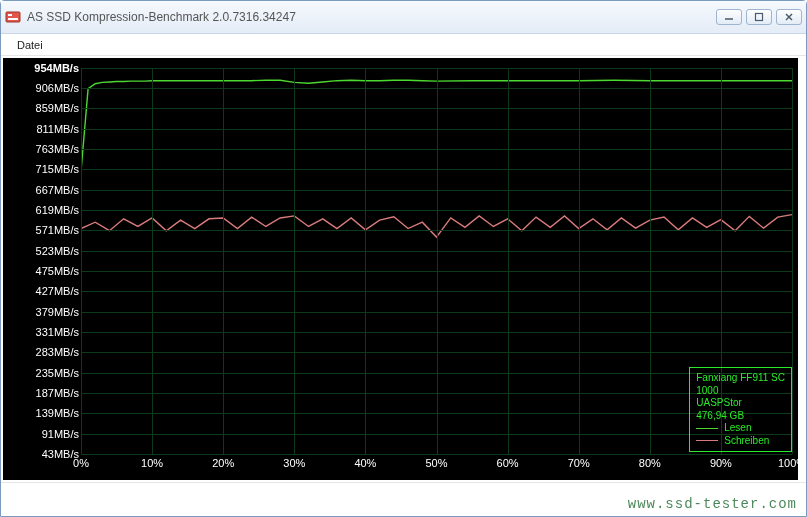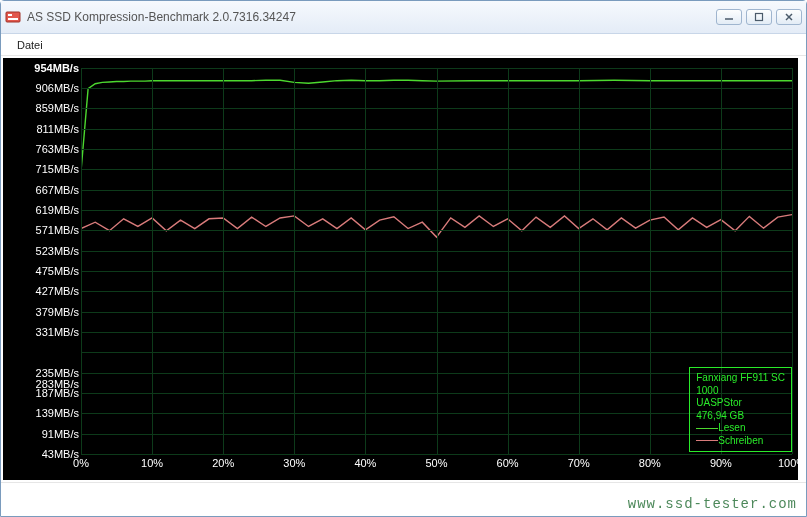--- a/index.html
+++ b/index.html
@@ -15,21 +15,21 @@
 .menu-item { padding: 2px 8px; color: #222; cursor: pointer; }
 .chart-wrap { flex: 1; padding: 2px 8px 2px 2px; }
 .chart-area { position: relative; width: 100%; height: 100%; background: #000; overflow: hidden; }
 .plot { position: absolute; left: 78px; top: 10px; right: 6px; bottom: 26px; }
 .grid-line-h { position: absolute; left: 0; right: 0; height: 1px; background: #0d3a1a; }
 .grid-line-v { position: absolute; top: 0; bottom: 0; width: 1px; background: #0d3a1a; }
 .y-label { position: absolute; right: 100%; transform: translateY(-50%); color: #fff; font-size: 11px; white-space: nowrap; padding-right: 2px; }
 .x-label { position: absolute; top: 100%; transform: translateX(-50%); color: #fff; font-size: 11px; white-space: nowrap; padding-top: 3px; }
 svg.lines { position: absolute; inset: 0; width: 100%; height: 100%; }
 .legend { position: absolute; right: 6px; bottom: 28px; border: 1px solid #2aeb2a; padding: 4px 6px 4px 6px; color: #2aeb2a; font-size: 10px; line-height: 1.25; background: rgba(0,0,0,0.0); min-width: 96px; }
-.legend .lrow { display: flex; align-items: center; }
+.legend .lrow { display: flex; align-items: center; gap: 6px; }
 .legend .swatch { width: 22px; height: 1px; display: inline-block; }
 .button-row { height: 34px; display: flex; align-items: center; justify-content: center; gap: 18px; background: #fff; border-top: 1px solid #e6e6e6; }
 .btn { width: 180px; height: 22px; border: 1px solid #b4b4b4; border-radius: 2px; background: linear-gradient(#f6f6f6,#e8e8e8); font-size: 11px; color: #222; cursor: pointer; }
 .btn.disabled { color: #9a9a9a; cursor: default; }
 .watermark { position: absolute; right: 10px; bottom: 6px; color: #206b31; font: 14px/1 "Courier New", monospace; letter-spacing: 1px; opacity: 0.8; pointer-events: none; }
 </style>
 </head>
 <body>
 
 <div class="window">
@@ -77,21 +77,21 @@
           <div class="y-label" style="top: 100%;">43MB/s</div>
           <div class="grid-line-h" style="top: 94.7311%;"></div>
           <div class="y-label" style="top: 94.7311%;">91MB/s</div>
           <div class="grid-line-h" style="top: 89.4621%;"></div>
           <div class="y-label" style="top: 89.4621%;">139MB/s</div>
           <div class="grid-line-h" style="top: 84.1932%;"></div>
           <div class="y-label" style="top: 84.1932%;">187MB/s</div>
           <div class="grid-line-h" style="top: 78.9243%;"></div>
           <div class="y-label" style="top: 78.9243%;">235MB/s</div>
           <div class="grid-line-h" style="top: 73.6553%;"></div>
-          <div class="y-label" style="top: 73.6553%; margin-top: 32px;">283MB/s</div>
+          <div class="y-label" style="top: 73.6553%;">283MB/s</div>
           <div class="grid-line-h" style="top: 68.3864%;"></div>
           <div class="y-label" style="top: 68.3864%;">331MB/s</div>
           <div class="grid-line-h" style="top: 63.1175%;"></div>
           <div class="y-label" style="top: 63.1175%;">379MB/s</div>
           <div class="grid-line-h" style="top: 57.8485%;"></div>
           <div class="y-label" style="top: 57.8485%;">427MB/s</div>
           <div class="grid-line-h" style="top: 52.5796%;"></div>
           <div class="y-label" style="top: 52.5796%;">475MB/s</div>
           <div class="grid-line-h" style="top: 47.3106%;"></div>
           <div class="y-label" style="top: 47.3106%;">523MB/s</div>

